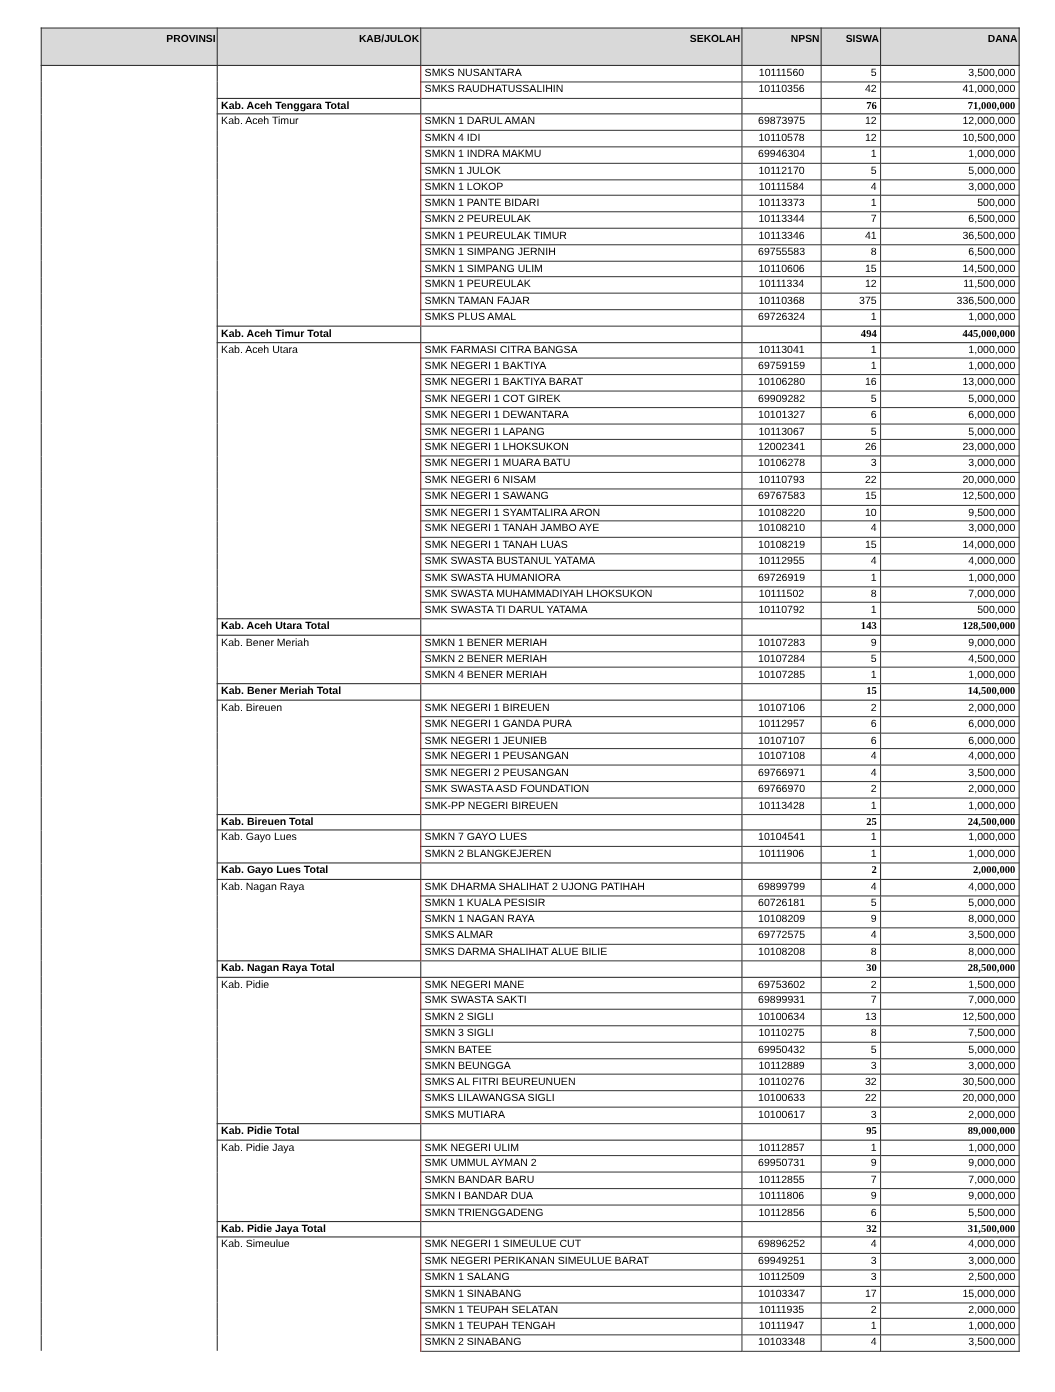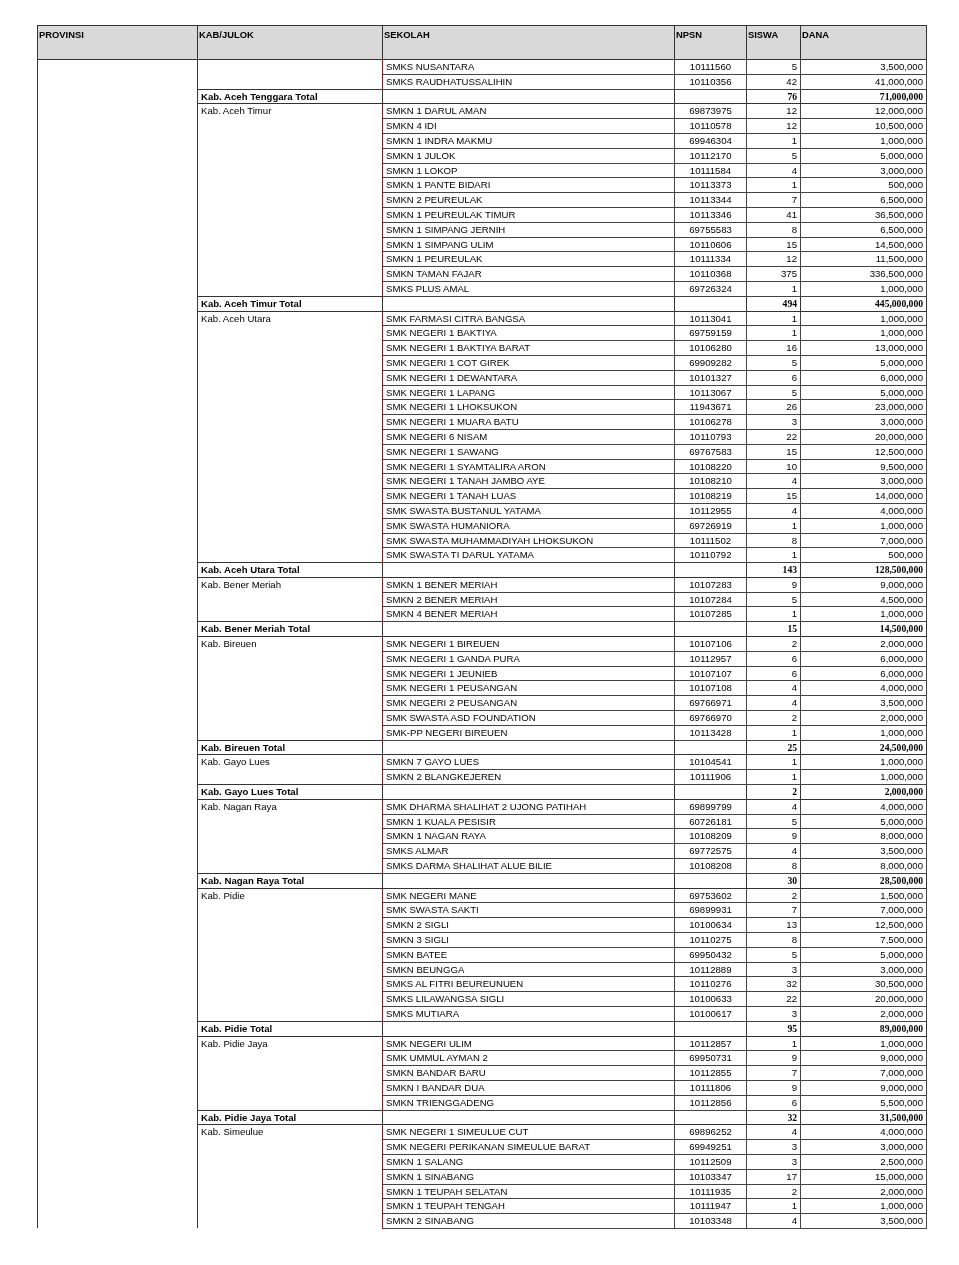--- a/index.html
+++ b/index.html
@@ -5,21 +5,21 @@
   html, body { margin:0; padding:0; background:#ffffff; }
   body { width:959px; height:1265px; position:relative; font-family:"Liberation Sans", sans-serif; color:#000; overflow:hidden; }
   #sheet { position:absolute; left:37px; top:25px; }
   table { border-collapse:collapse; table-layout:fixed; font-size:9.6px; }
   col.c1 { width:160px; }
   col.c2 { width:185px; }
   col.c3 { width:292px; }
   col.c4 { width:72px; }
   col.c5 { width:54px; }
   col.c6 { width:126px; }
-  th { background:#d9d9d9; font-weight:bold; font-size:9.4px; height:29px; vertical-align:top; padding-top:3px; border:1px solid #333; text-align:left; }
+  th { background:#d9d9d9; font-weight:bold; font-size:9.4px; height:29px; vertical-align:top; padding-top:3px; border:1px solid #333; text-align:right; }
   td { height:13.8px; padding:0 3px; line-height:13.8px; white-space:nowrap; overflow:hidden; }
   td.prov { border-left:1px solid #333; border-right:1px solid #333; }
   td.kab { border-right:1px solid #7f1d1d; vertical-align:top; }
   td.sch { border:1px solid #444; border-top:1px solid #777; }
   td.npsn { border:1px solid #444; border-top:1px solid #777; text-align:center; }
   td.num { border:1px solid #444; border-top:1px solid #777; text-align:right; }
   tr.total td { font-weight:bold; border-top:1px solid #333; border-bottom:1px solid #333; }
   tr.total td.kab { border-right:1px solid #333; }
   tr.total td.blank { border:1px solid #333; }
   tr.total td.num { border:1px solid #333;font-family:Liberation Serif, serif; }
@@ -187,21 +187,21 @@
           <td class="num">6,000,000</td>
         </tr>
         <tr>
           <td class="sch">SMK NEGERI 1 LAPANG</td>
           <td class="npsn">10113067</td>
           <td class="num">5</td>
           <td class="num">5,000,000</td>
         </tr>
         <tr>
           <td class="sch">SMK NEGERI 1 LHOKSUKON</td>
-          <td class="npsn">11943671</td>
+          <td class="npsn">12002341</td>
           <td class="num">26</td>
           <td class="num">23,000,000</td>
         </tr>
         <tr>
           <td class="sch">SMK NEGERI 1 MUARA BATU</td>
           <td class="npsn">10106278</td>
           <td class="num">3</td>
           <td class="num">3,000,000</td>
         </tr>
         <tr>

